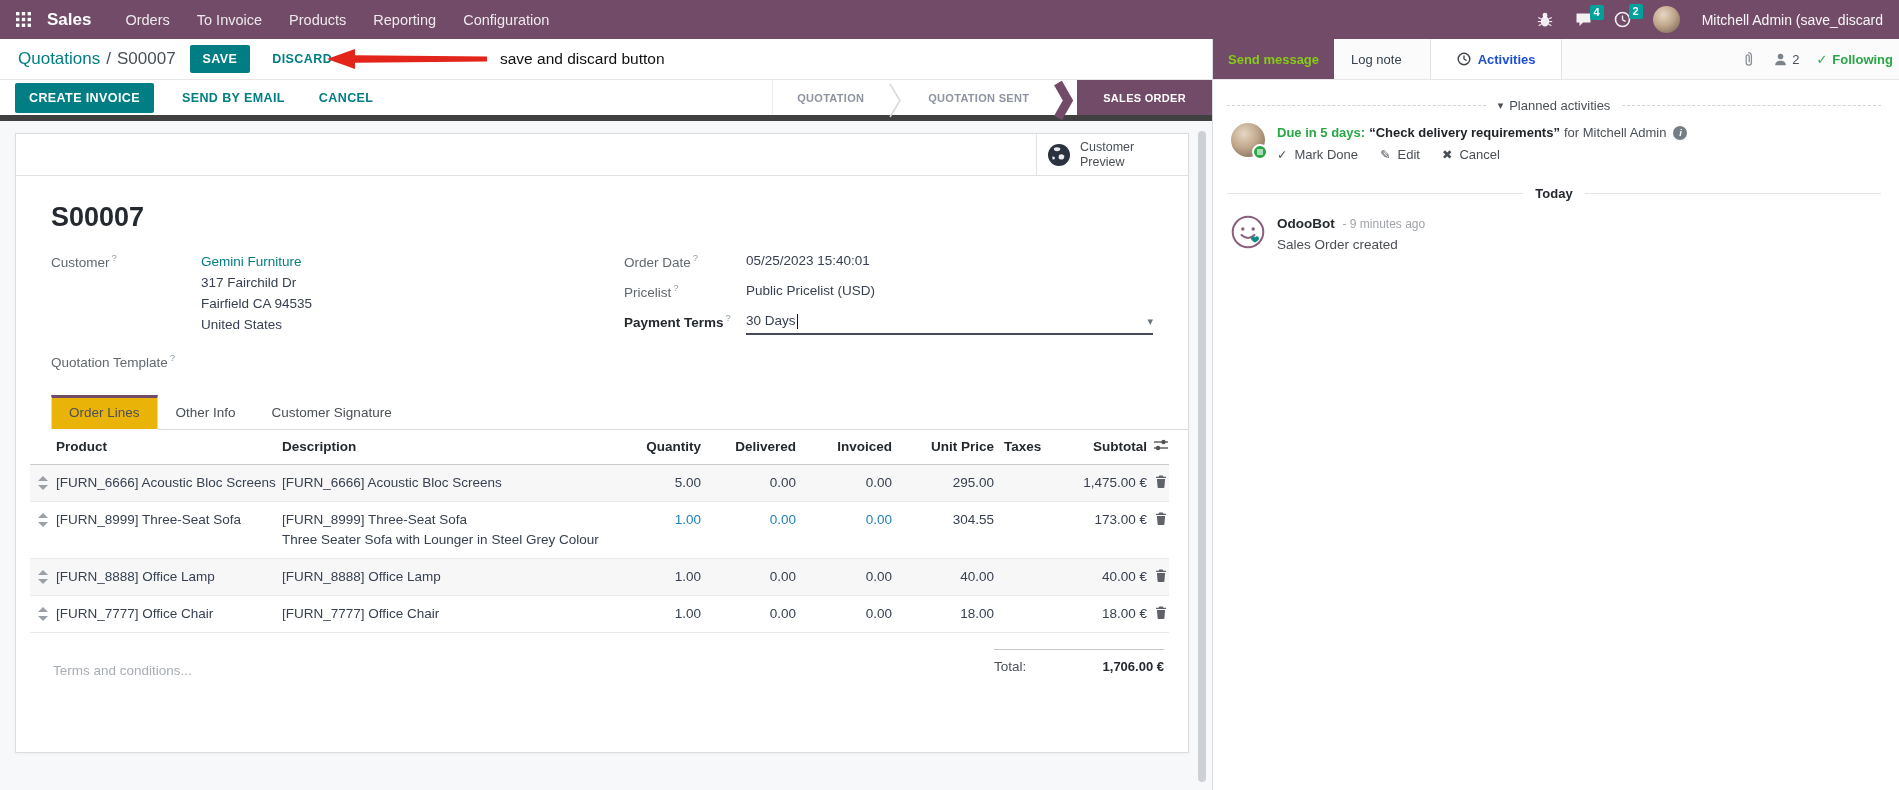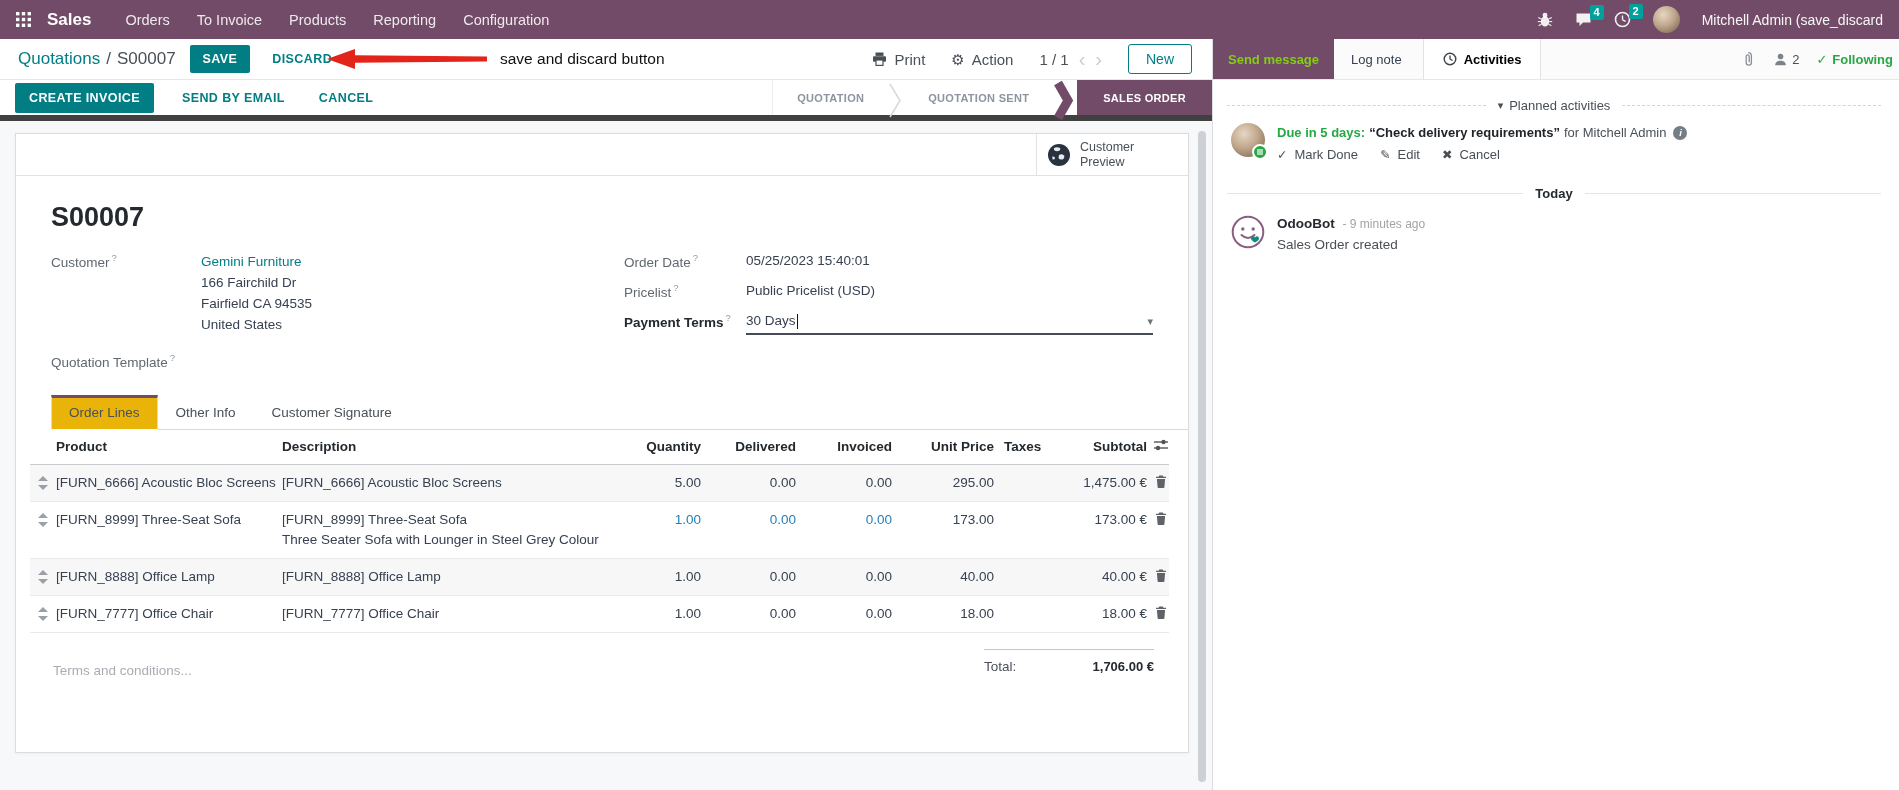--- a/index.html
+++ b/index.html
@@ -84,32 +84,32 @@
   .c.handle{display:flex;justify-content:center;padding-top:11px;cursor:grab;}
   .c.trash{display:flex;justify-content:flex-end;padding-top:10px;padding-right:2px;cursor:pointer;}
   .c.hicon{display:flex;justify-content:flex-end;align-items:center;padding-top:9px;cursor:pointer;}
   .r-odd{background:#f7f7f8;}
   .edited{color:var(--edited-blue,#2380b8);}
   .links-row{display:flex;gap:22px;padding:10px 0 10px 26px;border-bottom:1px solid #e9eaec;font-size:13.5px;}
 
   
   .sheet-footer{display:flex;justify-content:space-between;align-items:flex-start;padding:16px 24px 0 37px;}
   .terms-ph{font-size:13.5px;color:#a8adb3;cursor:text;margin-top:14px;}
-  .total-wrap{width:170px;border-top:1px solid #c2c6cb;padding-top:9px;display:flex;justify-content:space-between;align-items:baseline;margin-right:10px;}
+  .total-wrap{width:170px;border-top:1px solid #c2c6cb;padding-top:9px;display:flex;justify-content:space-between;align-items:baseline;}
   .total-label{font-size:13.5px;color:#495057;}
   .total-value{font-size:13px;font-weight:700;color:#24292f;}
 
   .scroll-thumb{position:absolute;top:10px;bottom:8px;right:6px;width:8px;border-radius:4px;background:#cdd0d4;cursor:pointer;}
 
   
   .chatter{flex:1;background:#fff;display:flex;flex-direction:column;overflow:hidden;}
   .chatter-top{height:41px;border-bottom:1px solid #e7e7e7;display:flex;align-items:stretch;background:#fbfbfc;}
   .btn-sendmsg{background:var(--purple,#714B67);color:#84cc16;border:none;font-size:13px;font-weight:700;padding:0 15px;cursor:pointer;font-family:inherit;}
   .btn-lognote{background:none;border:none;color:#374151;font-size:13px;padding:0 17px;cursor:pointer;font-family:inherit;}
-  .tab-activities{display:flex;align-items:center;gap:7px;padding:0 19px;margin-left:4px;border-left:1px solid #e3e3e3;border-right:1px solid #e3e3e3;background:#fff;font-size:13px;font-weight:700;color:#000000;cursor:pointer;}
+  .tab-activities{display:flex;align-items:center;gap:7px;padding:0 26px;margin-left:11px;border-left:1px solid #e3e3e3;border-right:1px solid #e3e3e3;background:#fff;font-size:13px;font-weight:700;color:#1d4ed8;cursor:pointer;}
   .chtop-right{margin-left:auto;display:flex;align-items:center;gap:17px;padding-right:6px;}
   .followers{display:flex;align-items:center;gap:4px;font-size:13px;color:#495057;cursor:pointer;}
   .following{display:flex;align-items:center;gap:5px;font-size:13px;font-weight:700;color:var(--green,#28a745);cursor:pointer;white-space:nowrap;}
   .following .chk{font-weight:700;}
 
   .chatter-body{padding:12px 18px 0 14px;}
   .sep{display:flex;align-items:center;gap:12px;font-size:13px;color:#495057;margin:6px 0;}
   .sep::before,.sep::after{content:"";flex:1;border-top:1px dashed #d5d5d5;}
   .sep.solid::before,.sep.solid::after{border-top-style:solid;border-top-color:#e4e4e4;}
   .sep .caret{font-size:11px;color:#495057;margin-right:-6px;}
@@ -207,40 +207,20 @@
           <span class="bc-current">S00007</span>
         </div>
         <button class="btn-save">SAVE</button>
         <button class="btn-discard">DISCARD</button>
 
         <svg class="annotation-arrow" width="162" height="22" viewBox="0 0 162 22">
           <polygon points="2,11 30,1 30,7.3 162,8.6 162,13.4 30,14.7 30,21" fill="var(--red,#e3241b)"></polygon>
         </svg>
         <span class="annotation-text">save and discard button</span>
 
-        <div class="control-right">
-          <span class="ctl-link">
-            <svg width="15" height="14" viewBox="0 0 15 14">
-                <rect x="3.5" y="0.5" width="8" height="3.4" fill="#4a4f55"></rect>
-                <rect x="1" y="4.2" width="13" height="5.6" rx="1" fill="#4a4f55"></rect>
-                <rect x="4" y="8" width="7" height="5.4" fill="#fff" stroke="#4a4f55" stroke-width="1.2"></rect>
-              </svg>
-            <span>Print</span>
-          </span>
-          <span class="ctl-link">
-            <span class="gear-glyph">⚙</span>
-            <span>Action</span>
-          </span>
-          <span class="pager">
-            <span>1 / 1</span>
-            <span class="pg-arrow">‹</span>
-            <span class="pg-arrow">›</span>
-          </span>
-          <button class="btn-new">New</button>
-        </div>
       </div>
 
       <div class="status-row">
         <div class="status-left">
           <button class="btn-primary">CREATE INVOICE</button>
           <button class="btn-flat">SEND BY EMAIL</button>
           <button class="btn-flat">CANCEL</button>
         </div>
         <div class="stages">
           <span class="stage">QUOTATION</span>
@@ -271,21 +251,21 @@
           </div>
 
           <h1 class="sheet-title">S00007</h1>
 
           <div class="fields">
             <div class="fgroup-left">
               <div class="frow">
                 <span class="flabel"><span>Customer</span><span class="help-sup">?</span></span>
                 <div class="addr-block">
                   <div class="link-teal">Gemini Furniture</div>
-                  <div>166 Fairchild Dr</div>
+                  <div>317 Fairchild Dr</div>
                   <div>Fairfield CA 94535</div>
                   <div>United States</div>
                 </div>
               </div>
               <div class="frow tmpl-label">
                 <span class="flabel"><span>Quotation Template</span><span class="help-sup">?</span></span>
                 <span class="fval"></span>
               </div>
             </div>
 
@@ -371,21 +351,21 @@
                   </svg>
                 </div>
               <div class="c">[FURN_8999] Three-Seat Sofa</div>
               <div class="c">
                   <div>[FURN_8999] Three-Seat Sofa</div>
                   <div>Three Seater Sofa with Lounger in Steel Grey Colour</div>
                 </div>
               <div class="c num edited">1.00</div>
               <div class="c num edited">0.00</div>
               <div class="c num edited">0.00</div>
-              <div class="c num">173.00</div>
+              <div class="c num">304.55</div>
               <div class="c taxes"></div>
               <div class="c num">173.00 €</div>
               <div class="c trash">
                   <svg width="12" height="13" viewBox="0 0 12 13">
                     <path d="M4.2 0.5 H7.8 L8.4 1.8 H11 V3 H1 V1.8 H3.6 Z" fill="#5f6368"></path>
                     <path d="M1.9 4 H10.1 L9.4 12 C9.36 12.55 8.9 13 8.35 13 H3.65 C3.1 13 2.64 12.55 2.6 12 Z" fill="#5f6368"></path>
                   </svg>
                 </div>
             </div>
 

